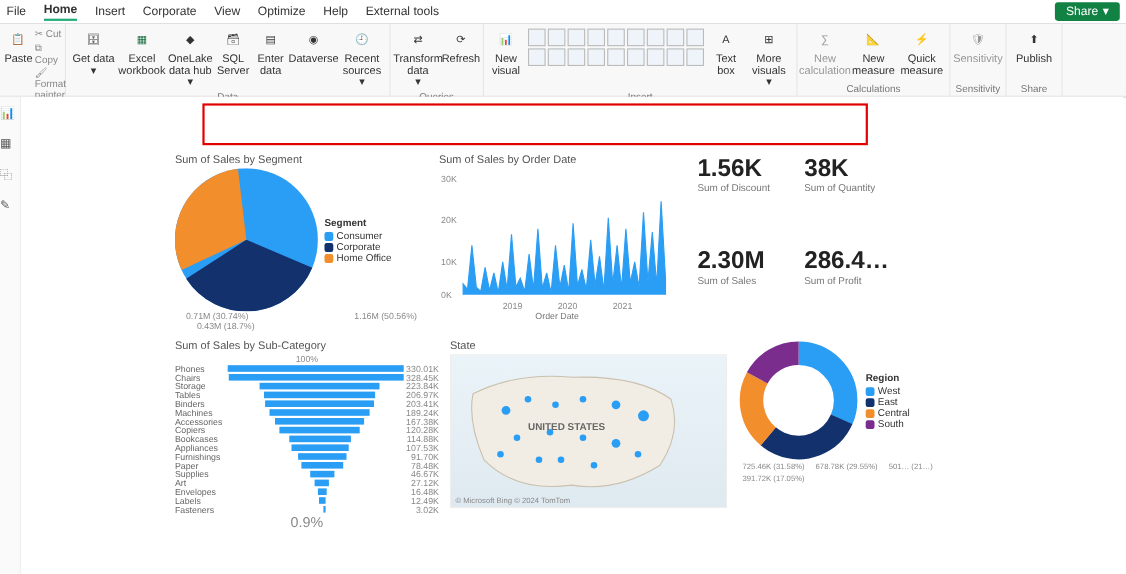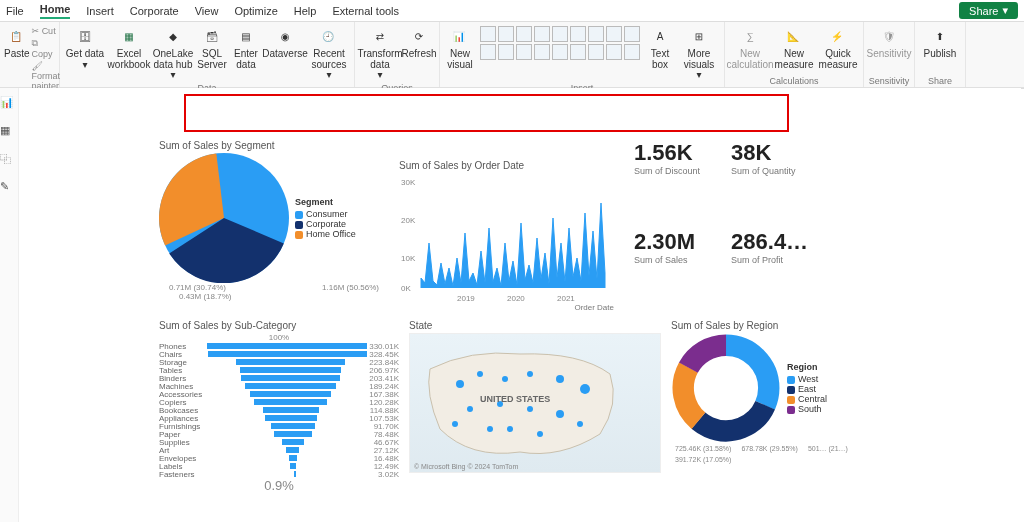--- a/index.html
+++ b/index.html
@@ -19,21 +19,21 @@
   .work { flex:1; display:flex; min-height:0; }
   .leftrail { width:30px; background:#fafafa; border-right:1px solid #eee; display:flex; flex-direction:column; gap:10px; padding-top:8px; align-items:center; }
   .leftrail .lbtn { width:18px; height:18px; cursor:pointer; color:#555; }
   .canvasArea { flex:1; background:#fff; position:relative; display:flex; flex-direction:row; }
   .canvas { flex:1; padding:6px 150px 6px 140px; position:relative; }
   .redbox { position:absolute; left:165px; top:6px; width:605px; height:38px; border:2px solid #e30000; }
   .row1 { display:flex; gap:10px; margin-top:46px; }
   .row2 { display:flex; gap:10px; margin-top:8px; }
   .vtitle { font-size:10px; color:#555; margin-bottom:2px; }
   .pieviz { width:230px; }
-  .lineviz { width:215px;margin-top:20px; }
+  .lineviz { width:215px; }
   .cards { display:grid; grid-template-columns:1fr 1fr; gap:6px 20px; padding-left:10px; }
   .card .big { font-size:22px; font-weight:600; color:#222; }
   .card .lbl { font-size:9px; color:#777; }
   .funnelviz { width:240px; }
   .mapviz { width:252px; }
   .donutviz { width:200px; }
   .legend { font-size:9px; }
   .legend .dot { display:inline-block; width:8px; height:8px; border-radius:2px; margin-right:3px; vertical-align:middle; }
   .funrow { display:flex; align-items:center; font-size:8px; color:#666; height:8px; }
   .funrow .lab { width:55px; text-align:left; }
@@ -231,21 +231,21 @@
             <text x="2" y="50" font-size="8" fill="#888">20K</text>
             <text x="2" y="88" font-size="8" fill="#888">10K</text>
             <text x="2" y="118" font-size="8" fill="#888">0K</text>
             <g transform="translate(22,0)">
               <polyline fill="#2a9df4" stroke="#2a9df4" stroke-width="1" points="0,115 0,105 4,110 8,70 12,108 16,112 20,90 24,111 28,95 32,113 36,85 40,110 44,60 48,108 52,100 56,112 60,78 64,110 68,55 72,109 76,95 80,113 84,70 88,108 92,88 96,112 100,50 104,107 108,92 112,110 116,65 120,106 124,80 128,111 132,45 136,105 140,70 144,109 148,55 152,104 156,85 160,108 164,40 168,103 172,58 176,106 180,30 184,100 184,115"></polyline>
             </g>
             <text x="58" y="128" font-size="8" fill="#888">2019</text>
             <text x="108" y="128" font-size="8" fill="#888">2020</text>
             <text x="158" y="128" font-size="8" fill="#888">2021</text>
           </svg>
-          <div style="text-align:right;font-size:8px;color:#777">Order Date</div>
+          <div style="text-align:center;font-size:8px;color:#777">Order Date</div>
         </div>
 
         <div class="cards">
           <div class="card">
               <div class="big">1.56K</div>
               <div class="lbl">Sum of Discount</div>
             </div>
           <div class="card">
               <div class="big">38K</div>
               <div class="lbl">Sum of Quantity</div>
@@ -412,21 +412,20 @@
                   <circle cx="80" cy="95" r="3"></circle>
                   <circle cx="45" cy="90" r="3"></circle>
               </g>
             </svg>
             <div style="position:absolute;top:60px;left:70px;font-size:9px;color:#666;font-weight:600">UNITED STATES</div>
             <div style="position:absolute;bottom:2px;left:4px;font-size:7px;color:#888">© Microsoft Bing   © 2024 TomTom</div>
           </div>
         </div>
 
         <div class="donutviz">
-          <div class="vtitle">Sum of Sales by Region</div>
           <div style="display:flex;gap:6px;align-items:center">
             <svg width="110" height="110" viewBox="0 0 36 36">
               <circle cx="18" cy="18" r="14" fill="none" stroke="#2a9df4" stroke-width="7" stroke-dasharray="27.8 60.2" transform="rotate(-90 18 18)"></circle>
               <circle cx="18" cy="18" r="14" fill="none" stroke="#13316d" stroke-width="7" stroke-dasharray="26 62" transform="rotate(23.7 18 18)"></circle>
               <circle cx="18" cy="18" r="14" fill="none" stroke="#f28e2b" stroke-width="7" stroke-dasharray="19.2 68.8" transform="rotate(130 18 18)"></circle>
               <circle cx="18" cy="18" r="14" fill="none" stroke="#7b2d8e" stroke-width="7" stroke-dasharray="15 73" transform="rotate(208.5 18 18)"></circle>
             </svg>
             <div class="legend">
               <div style="font-weight:600;margin-bottom:2px">Region</div>
               <div><span class="dot" style="background:#2a9df4"></span><span>West</span></div>

